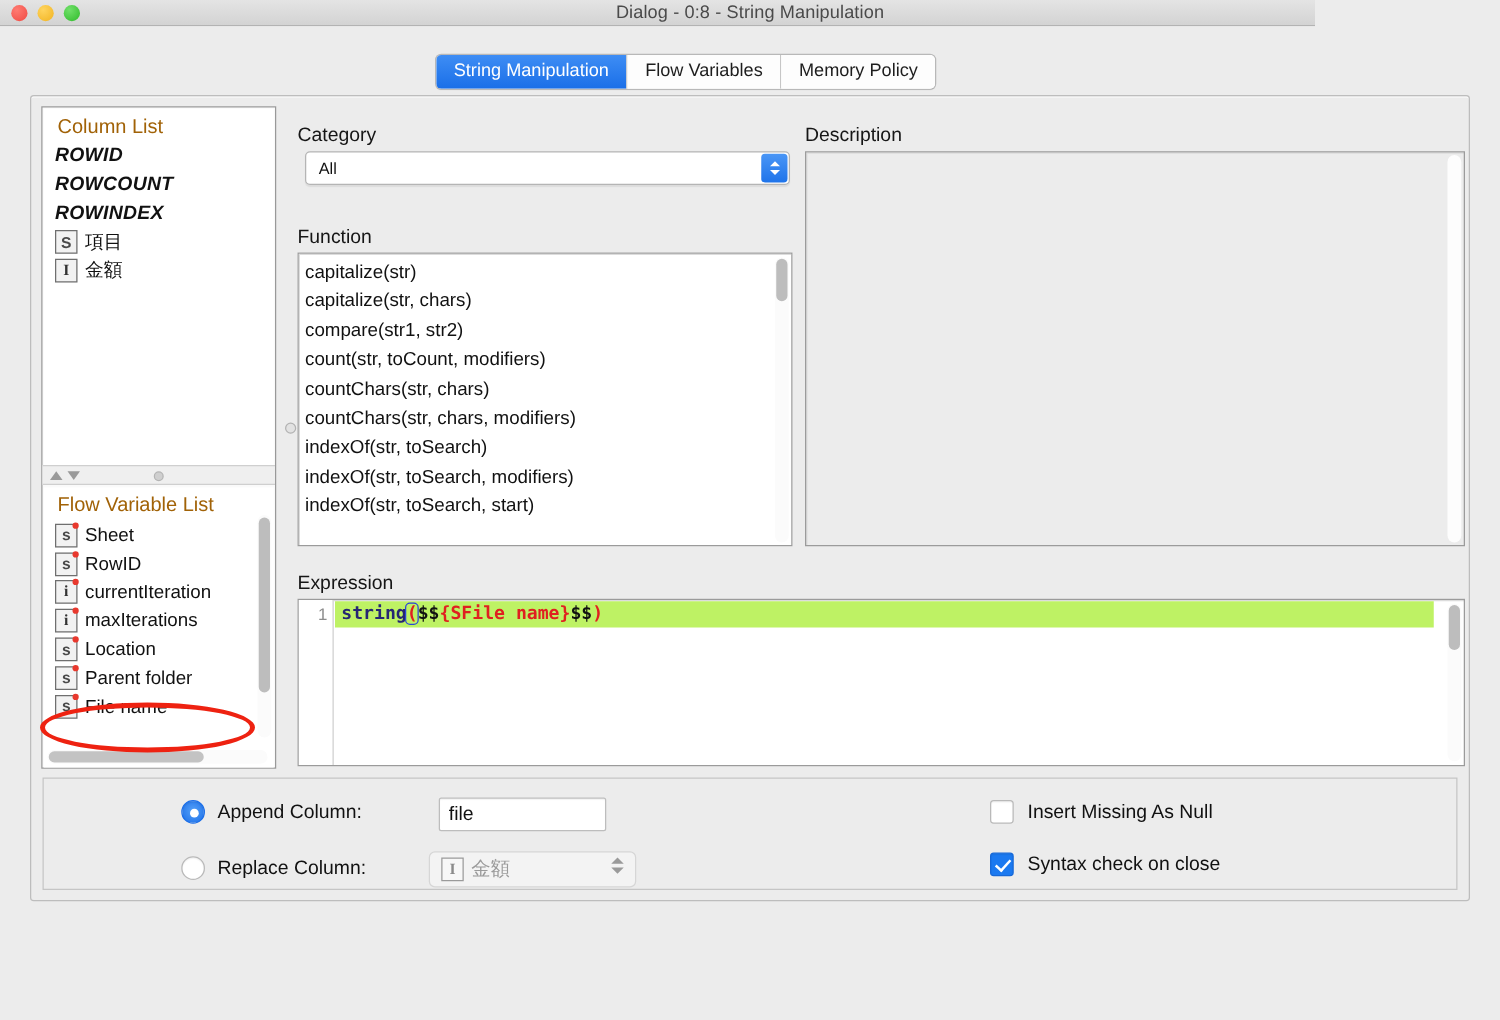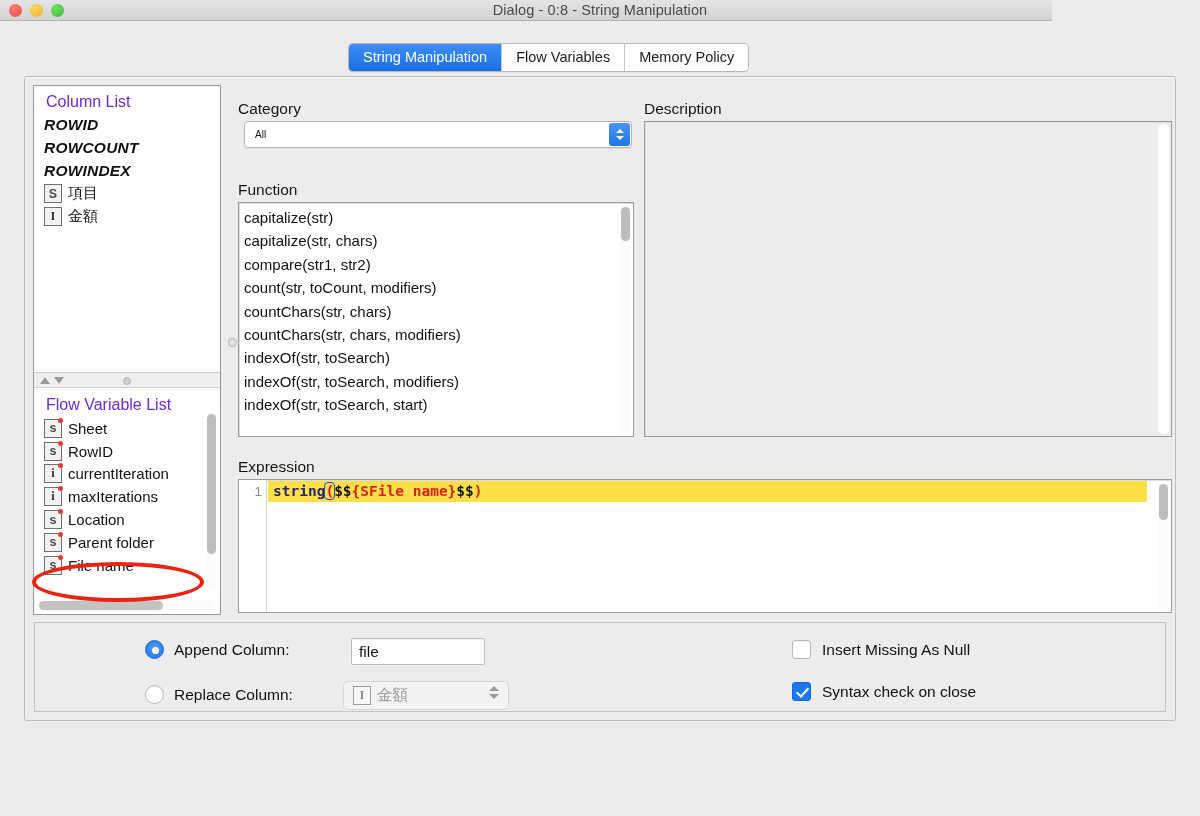--- a/index.html
+++ b/index.html
@@ -69,21 +69,21 @@
   .splitpane-outer {
     position:absolute; left:8px; top:8px;
     width:188px; height:530px;
     border:1px solid #999; background:#fafafa;
   }
 
   .listbox {
     position:absolute; left:0; background:#fff; overflow:hidden;
   }
   .list-title {
-    font-size:16px; color:#6d28d9; padding:6px 0 3px 11px;
+    font-size:16px; color:#a16207; padding:6px 0 3px 11px;
     white-space:nowrap;
   }
   .list-items { padding-left: 9px; }
   .litem {
     display:flex; align-items:center; height:22.8px;
     font-size:15px; color:#111; white-space:nowrap;
   }
   .litem.italic { font-style: italic; font-weight:600; letter-spacing:0.2px; font-size:15.5px;}
   .badge {
     display:inline-flex; align-items:center; justify-content:center;
@@ -146,21 +146,21 @@
   
   .label {
     font-size:15.5px; color:#161616;
   }
   .combo {
     position:absolute; height:27px;
     background:#fff; border:1px solid #b5b5b5; border-radius:4px;
     box-shadow: 0 1px 1px rgba(0,0,0,.07);
     display:flex; align-items:center;
   }
-  .combo .value { padding-left:10px; font-size:10px; color:#111; }
+  .combo .value { padding-left:10px; font-size:13px; color:#111; }
   .combo .stepper {
     position:absolute; right:1px; top:1px; width:21px; height:23px;
     background: linear-gradient(to bottom,#4a96f6,#1f74ea);
     border-radius:3px; display:flex; flex-direction:column;
     align-items:center; justify-content:center; gap:3px;
   }
   .chev { width:0;height:0;border-left:4px solid transparent;border-right:4px solid transparent; }
   .chev.up { border-bottom:4px solid #fff; }
   .chev.dn { border-top:4px solid #fff; }
 
@@ -181,21 +181,21 @@
     box-shadow: inset 1px 1px 0 #dcdcdc; overflow:hidden;
   }
   .gutter {
     position:absolute; left:0; top:0; bottom:0; width:28px;
     background:#fff; border-right:1px solid #d0d0d0;
     font-size:13.5px; color:#8c8c8c; text-align:right;
     padding:4px 4px 0 0;
   }
   .codeline {
     position:absolute; left:29px; right:24px; top:1px; height:21px;
-    background:#fde047; font-family:"DejaVu Sans Mono", monospace;
+    background:#bef264; font-family:"DejaVu Sans Mono", monospace;
     font-size:14.5px; line-height:21px; white-space:pre;
     padding-left:5px;
   }
   .tok-fn    { color:#262673; font-weight:bold; }
   .tok-red   { color:#e02020; font-weight:bold; }
   .tok-black { color:#111; font-weight:bold; }
   .tok-paren-hl {
     color:#e02020; font-weight:bold;
     outline:1.5px solid #2a45d8; border-radius:3px; padding:0 0px;
   }

